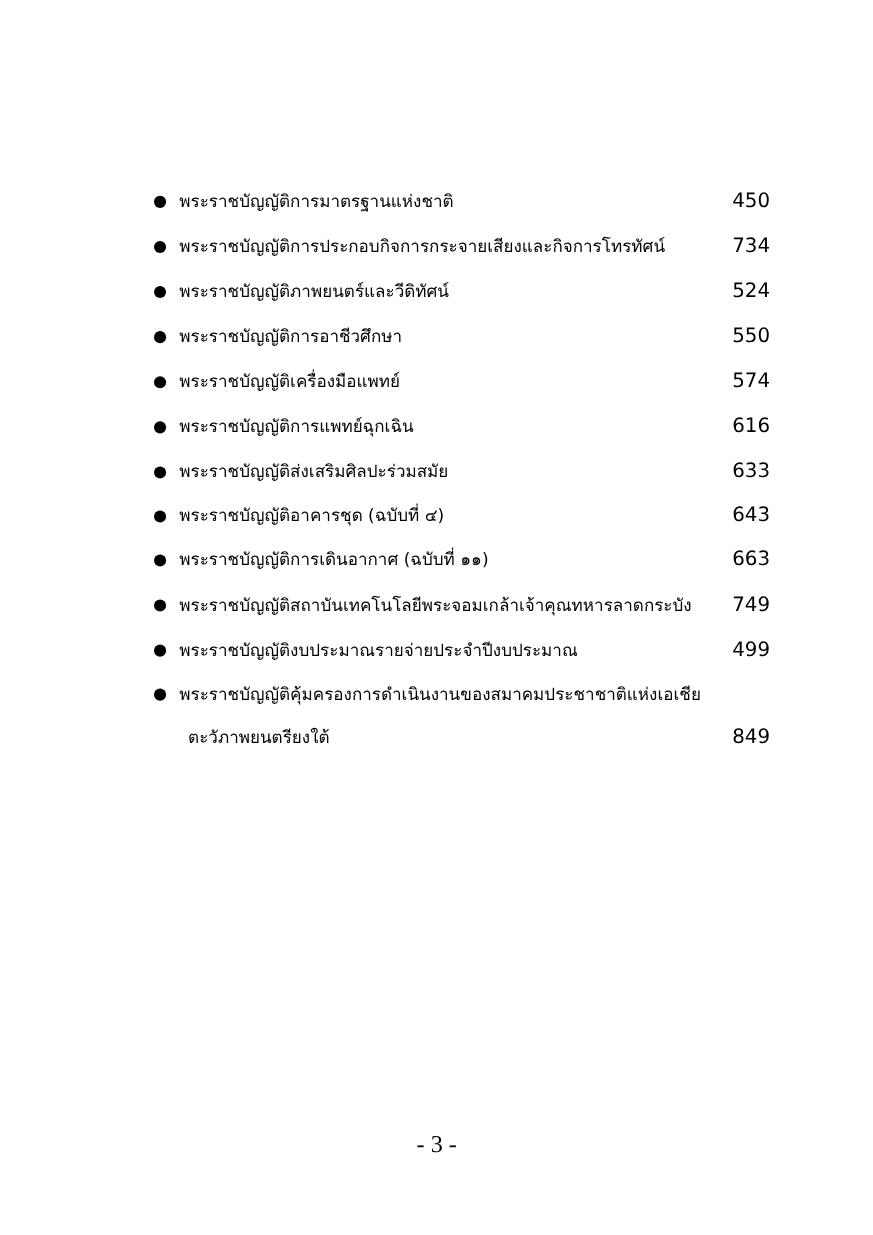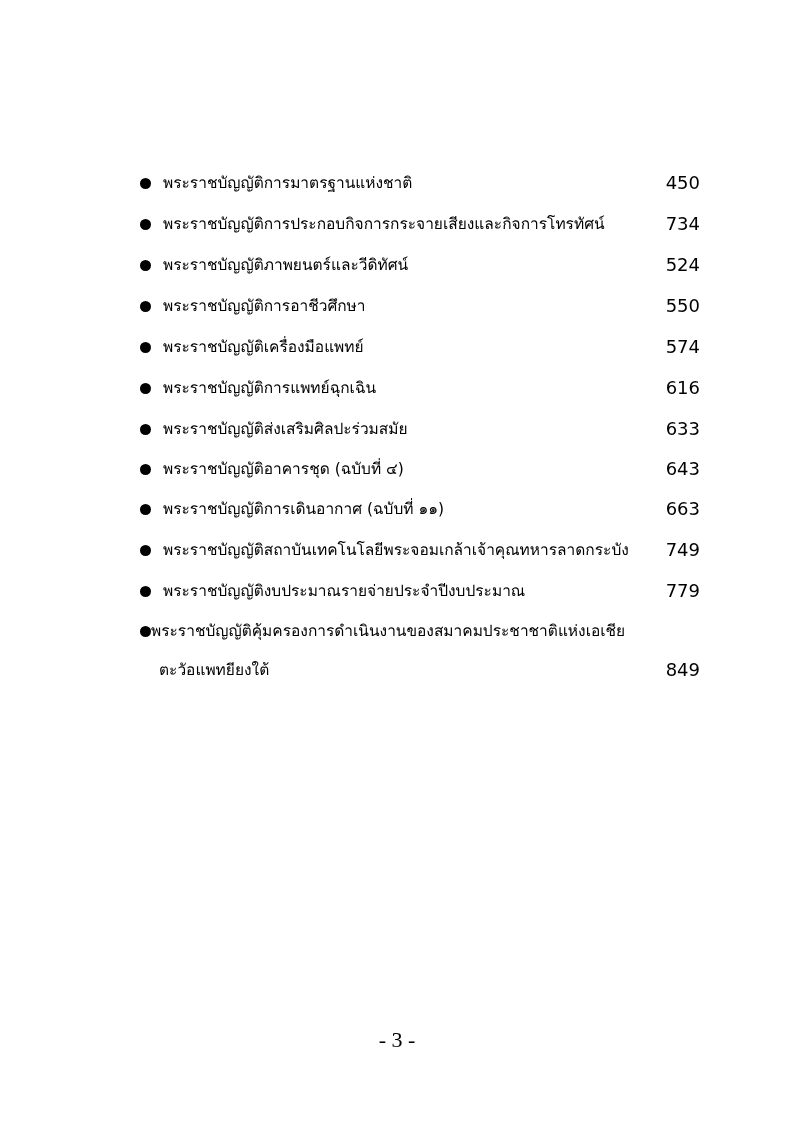--- a/index.html
+++ b/index.html
@@ -43,21 +43,21 @@
       white-space: nowrap;
     }
     .page {
       position: absolute;
       right: 4px;
       top: 0;
       font-family: "DejaVu Sans", sans-serif;
       font-size: 18px;
     }
     .title-wrap {
-      margin-left: 0;
+      margin-left: 12px;
       flex: 1 1 auto;
     }
     .line2 {
       display: block;
       margin-left: 8px;
       margin-top: 17px;
     }
     .footer {
       position: absolute;
       left: 0;
@@ -118,25 +118,25 @@
     <span class="page">663</span>
   </div>
   <div class="entry" style="height:41px;">
     <span class="bullet"></span>
     <span class="title">พระราชบัญญัติสถาบันเทคโนโลยีพระจอมเกล้าเจ้าคุณทหารลาดกระบัง</span>
     <span class="page">749</span>
   </div>
   <div class="entry" style="height:40px;">
     <span class="bullet"></span>
     <span class="title">พระราชบัญญัติงบประมาณรายจ่ายประจำปีงบประมาณ</span>
-    <span class="page">779</span>
+    <span class="page">499</span>
   </div>
   <div class="entry" style="height:80px;">
     <span class="bullet"></span>
     <span class="title-wrap">
       <span style="display:block;white-space:nowrap;">พระราชบัญญัติคุ้มครองการดำเนินงานของสมาคมประชาชาติแห่งเอเชีย</span>
-      <span class="line2">ตะวัอแพทยียงใต้</span>
+      <span class="line2">ตะวัภาพยนตรียงใต้</span>
     </span>
     <span class="page" style="top:39px;">849</span>
   </div>
 </div>
 
 <div class="footer">- 3 -</div>
 
 </body></html>

